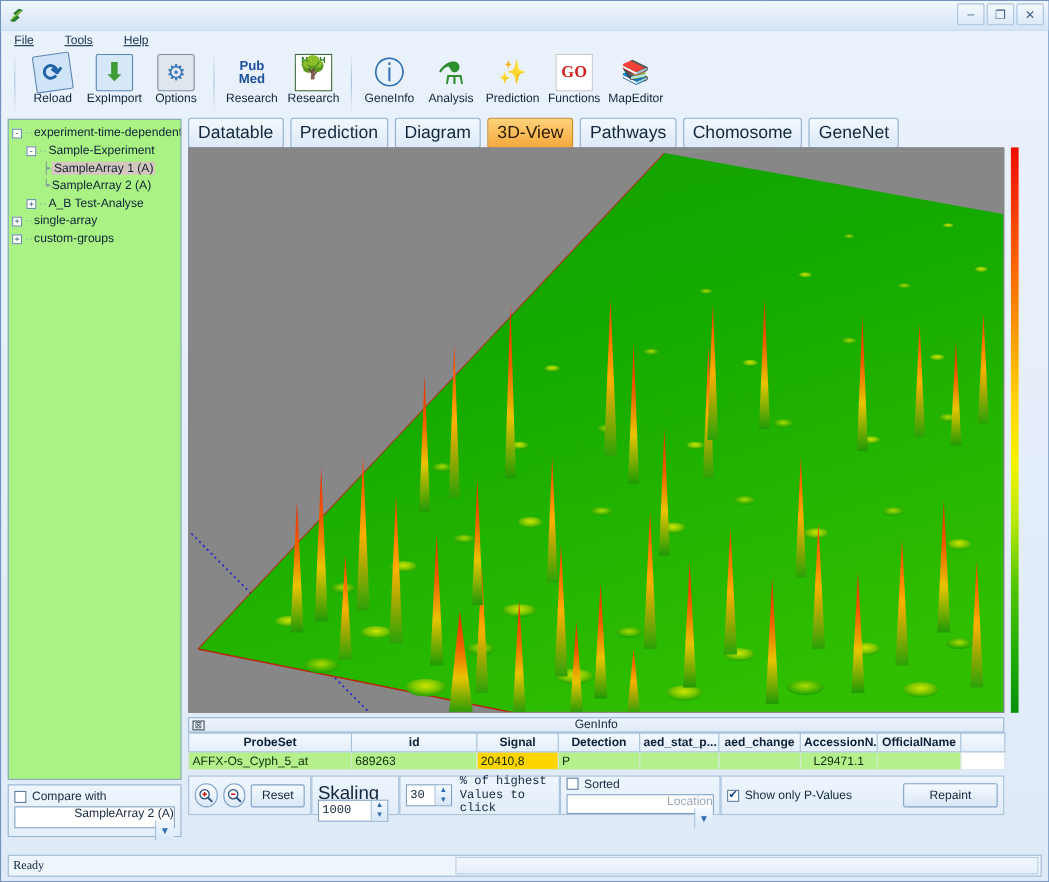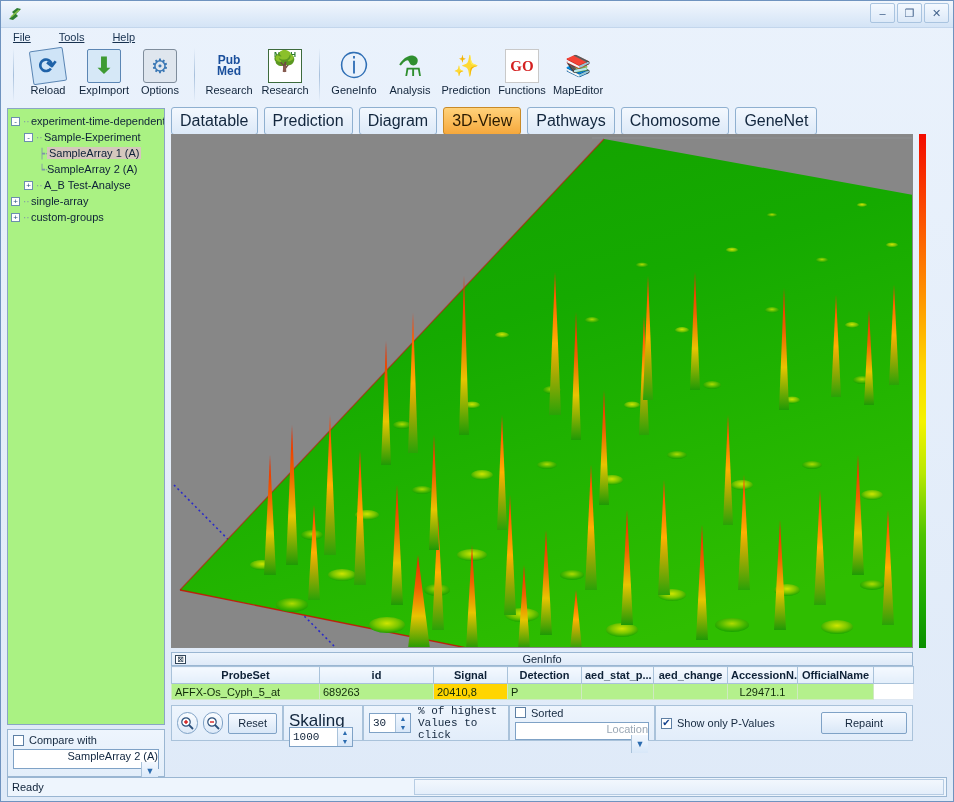--- a/index.html
+++ b/index.html
@@ -281,22 +281,22 @@
   }
   .spin .sbtns i{
     flex:1; font-style:normal; font-size:7px; line-height:9px;
     text-align:center; color:#2c6cb0;
   }
   .pct-lab{ font-size:11px; color:#12263d; line-height:12px; margin-left:7px;font-family:Liberation Mono, monospace; }
 
   
   .statusbar {
     height:20px; flex:none; display:flex; align-items:center;
-    margin:0 6px 4px 6px;
-    border:1px solid #9ab6d2; background:#eef5fd;
+    margin:16px 6px 4px 6px;
+    border:1px solid #9ab6d2; background:#eef5fd;font-family:Liberation Serif, serif;
   }
   .status-text{ font-size:11px; color:#0f2239; padding-left:4px; }
   .status-prog{
     margin-left:auto; width:530px; height:16px; margin-right:2px;
     background:linear-gradient(180deg,#f2f7fd,#e4eefa);
     border:1px solid #b6cce3;
   }
 </style>
 </head>
 <body>

